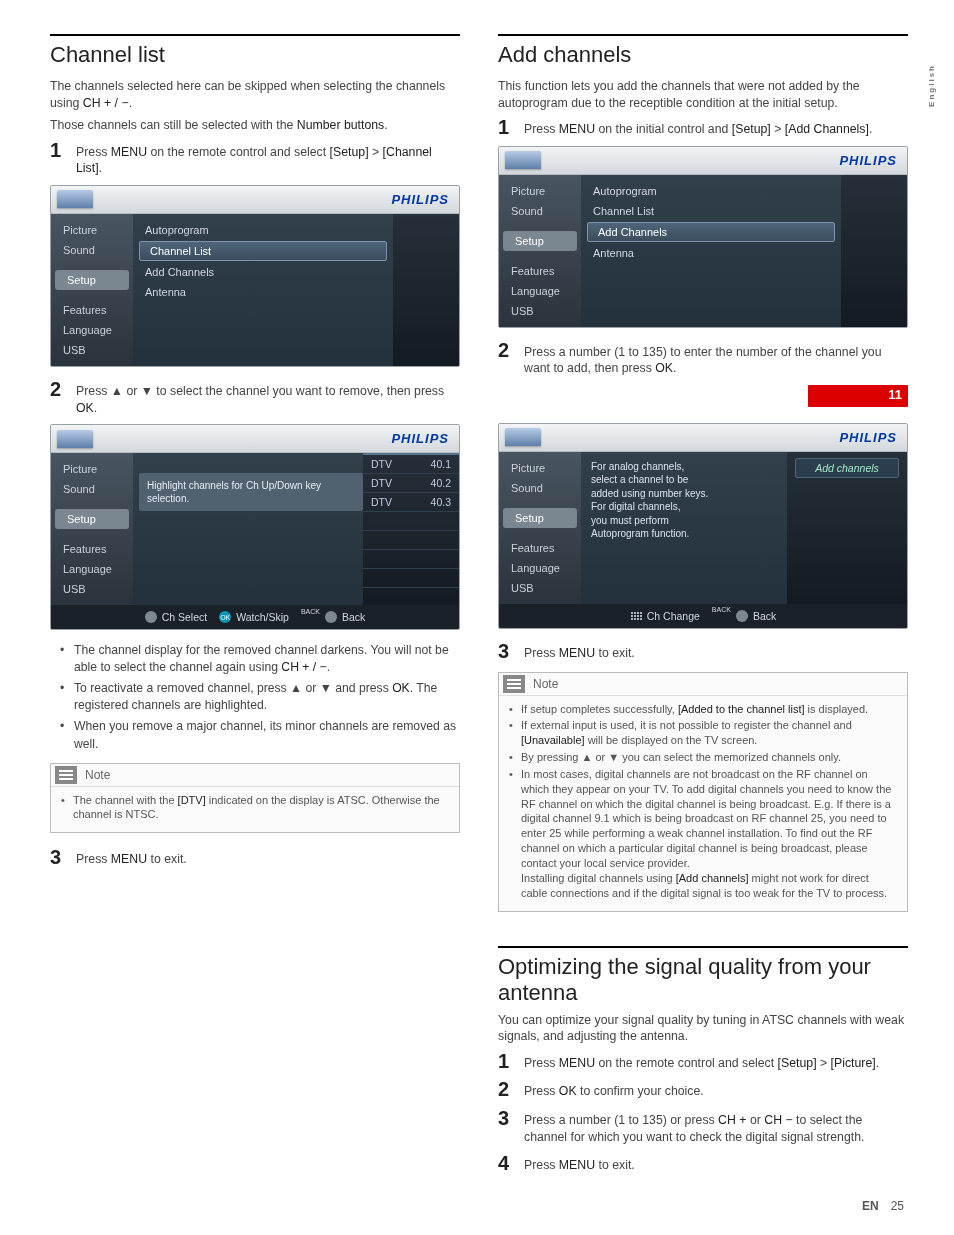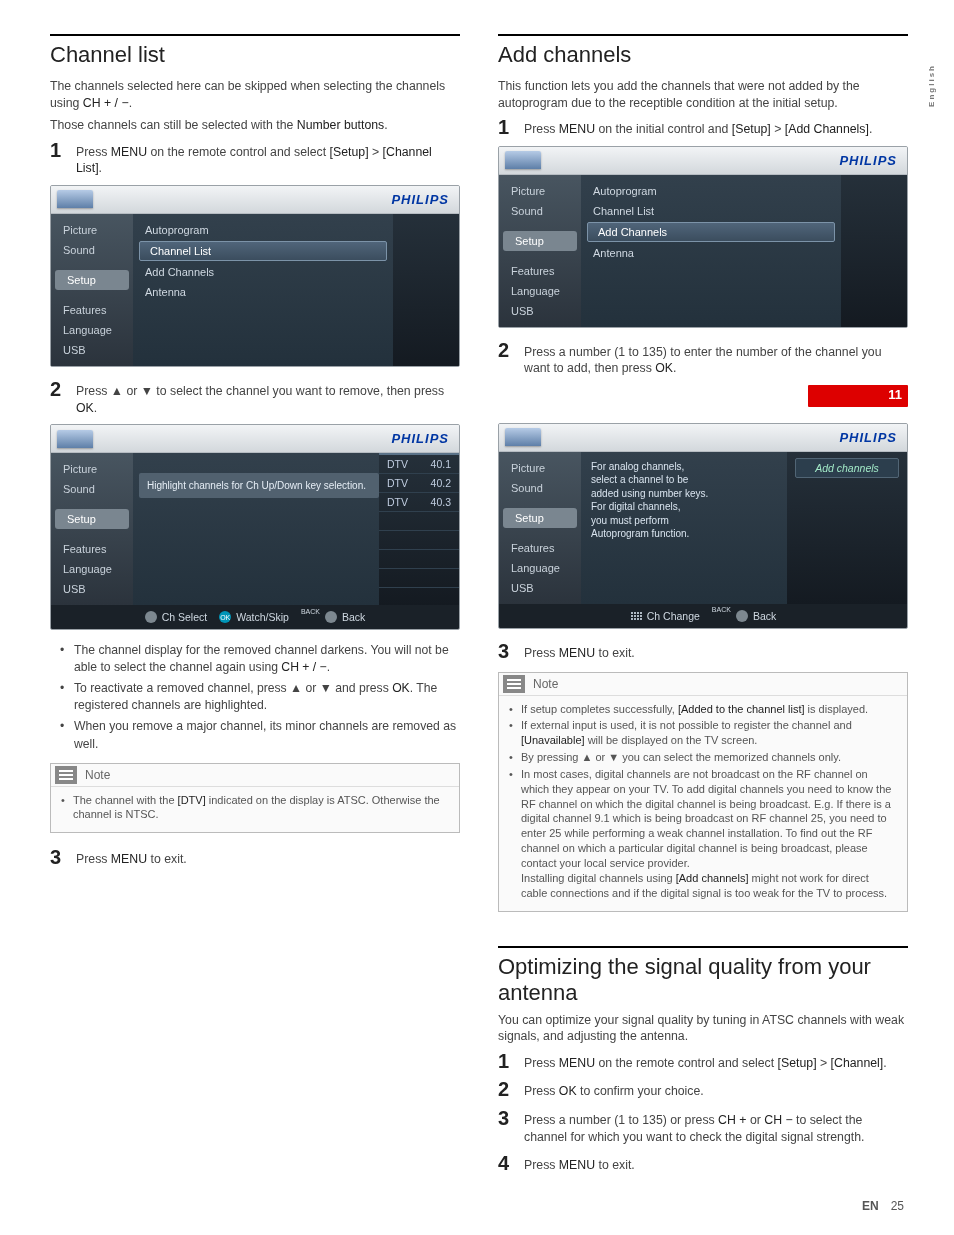--- a/index.html
+++ b/index.html
@@ -51,21 +51,21 @@
   .menu-mid .mi { color:#cfd8e1; font-size:11px; padding:4px 12px;}
   .menu-mid .mi.sel { background:linear-gradient(#50657a,#3b4d5e); border:1px solid #7c93a8; color:#fff; border-radius:2px; margin:1px 6px; padding:3px 10px;}
   .menu-right { width:66px; background:linear-gradient(#25303a,#141a21);}
   .menu-footer { background:#1a2128; color:#cfd8e1; display:flex; gap:12px; justify-content:center; align-items:center; height:24px; font-size:10.5px;}
   .menu-footer .pill { display:flex; align-items:center; gap:5px;}
   .menu-footer .dot { width:12px; height:12px; border-radius:50%; background:#7d8890;}
   .menu-footer .ok { background:#0095b7; font-size:7px; display:flex;align-items:center;justify-content:center;color:#fff;}
   .menu-footer .back-lbl { font-size:7px; position:relative; top:-6px;}
 
   
-  .menu-right.ch-col { width:80px; padding:0;}
+  .menu-right.ch-col { width:96px; padding:0;}
   .ch-row { display:flex; justify-content:space-between; color:#c0cde0; font-size:10.5px; padding:3px 8px; border-bottom:1px solid #30404e;}
   .ch-row.top { border-top:2px solid #5a7288;}
   .tooltip-box { background:#51616f; color:#e5edf5; font-size:10px; padding:6px 8px; margin:14px 0 0 6px; border-radius:2px; line-height:1.3;}
 
   
   .num-input { width:100px; height:22px; background:#d00; float:right; color:#fff; font-weight:700; text-align:right; padding:2px 6px; font-size:13px; border-radius:1px;}
   .ac-right-label { background:#2c3e4d; color:#a2e9c7; font-size:10.5px; font-style:italic; padding:3px 6px; text-align:center; border:1px solid #516575; border-radius:2px; margin:2px 4px;}
 
   ul.bullets { list-style:none; padding:0 0 0 24px; margin:8px 0 10px 0;}
   ul.bullets li { position:relative; font-size:12.2px; line-height:1.4; color:#444; margin-bottom:4px;}
@@ -350,21 +350,21 @@
 
     <div style="height:34px;"></div>
     <div class="section-rule"></div>
     <h2 class="section-title small-gap">Optimizing the signal quality from your antenna</h2>
     <p class="intro">You can optimize your signal quality by tuning in ATSC channels with weak signals, and adjusting the antenna.</p>
 
     <ol class="steps">
       <li>
           <span class="num">1</span>
           <span class="step-body">
-        <span>Press </span><span class="bold">MENU</span><span> on the remote control and select </span><span class="bold">[Setup]</span><span> &gt; </span><span class="bold">[Channel]</span><span>.</span>
+        <span>Press </span><span class="bold">MENU</span><span> on the remote control and select </span><span class="bold">[Setup]</span><span> &gt; </span><span class="bold">[Picture]</span><span>.</span>
       </span>
         </li>
       <li>
           <span class="num">2</span>
           <span class="step-body">
         <span>Press </span><span class="bold">OK</span><span> to confirm your choice.</span>
       </span>
         </li>
       <li>
           <span class="num">3</span>

